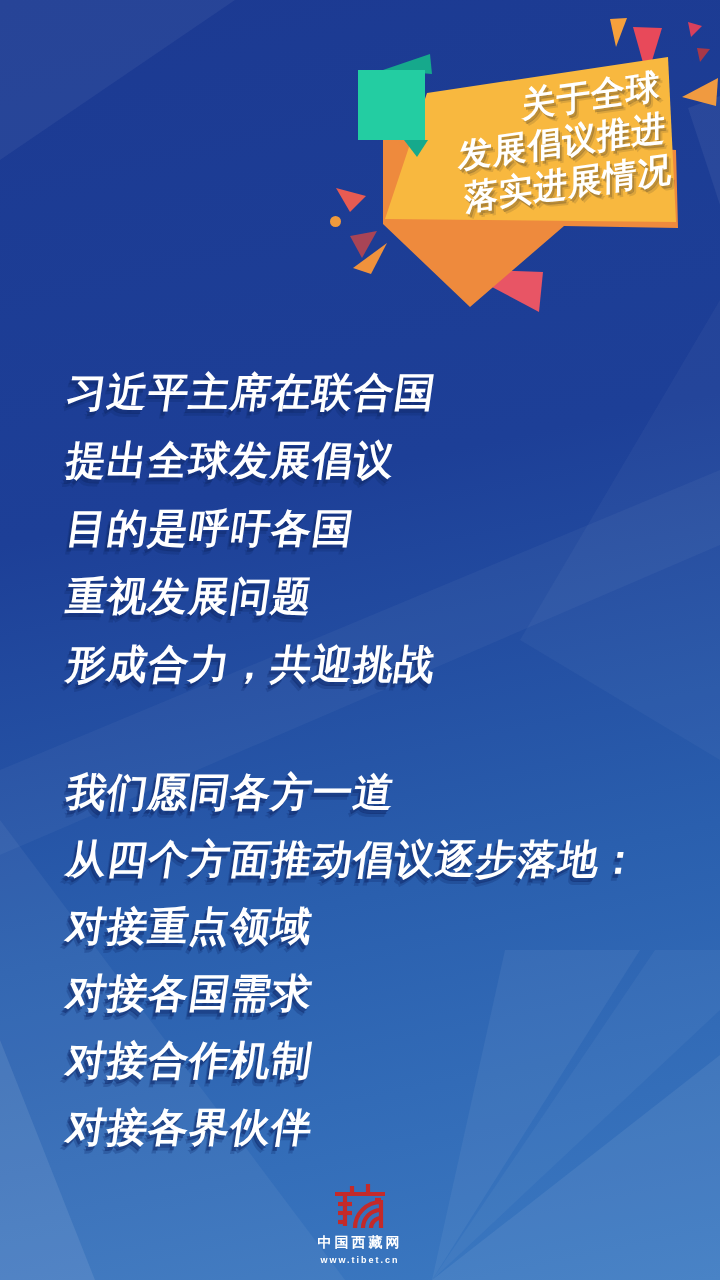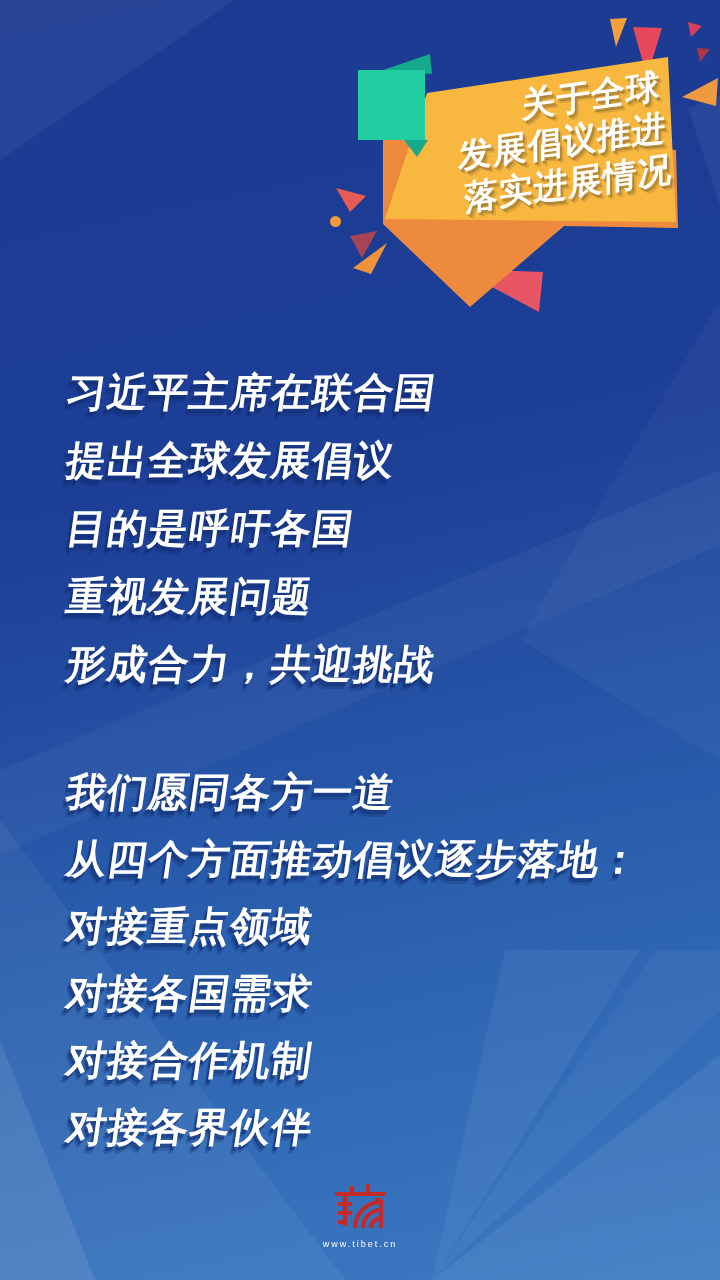--- a/index.html
+++ b/index.html
@@ -53,21 +53,21 @@
   .bodyline{
     font-size:40px;line-height:40px;font-weight:900;color:#ffffff;
     letter-spacing:1px;transform:skewX(-8deg);transform-origin:left bottom;
     text-shadow:-2px 4px 0 rgba(16,42,108,0.55),-3px 7px 0 rgba(16,42,108,0.28);
     white-space:nowrap;
   }
   
   .footer{position:absolute;left:0;top:1182px;width:720px;text-align:center;}
   .seal{display:block;margin:0 auto;}
   .site-name{margin-top:4px;font-size:14px;letter-spacing:3px;font-weight:700;color:#ffffff;}
-  .site-url{margin-top:9px;font-size:9px;letter-spacing:2px;font-weight:400;color:#ffffff;}
+  .site-url{margin-top:3px;font-size:9px;letter-spacing:2px;font-weight:700;color:#ffffff;}
 </style>
 </head>
 <body>
 
 <div class="poster">
 
   <div class="shape f1"></div>
   <div class="shape f2"></div>
   <div class="shape f3"></div>
   <div class="shape f4"></div>
@@ -125,16 +125,17 @@
       <path d="M13,12 V44"></path>
       <path d="M6,22 H20"></path>
       <path d="M6,31 H20"></path>
       <path d="M6,40 H14"></path>
       <path d="M49,18 V46"></path>
       <path d="M43,18 H49"></path>
       <path d="M23,46 A26,26 0 0 1 49,20"></path>
       <path d="M31,46 A18,18 0 0 1 49,28"></path>
       <path d="M39,46 A10,10 0 0 1 49,36"></path>
     </svg>
+    <div class="site-name">中国西藏网</div>
     <div class="site-url">www.tibet.cn</div>
   </div>
 
 </div>
 
 </body></html>

